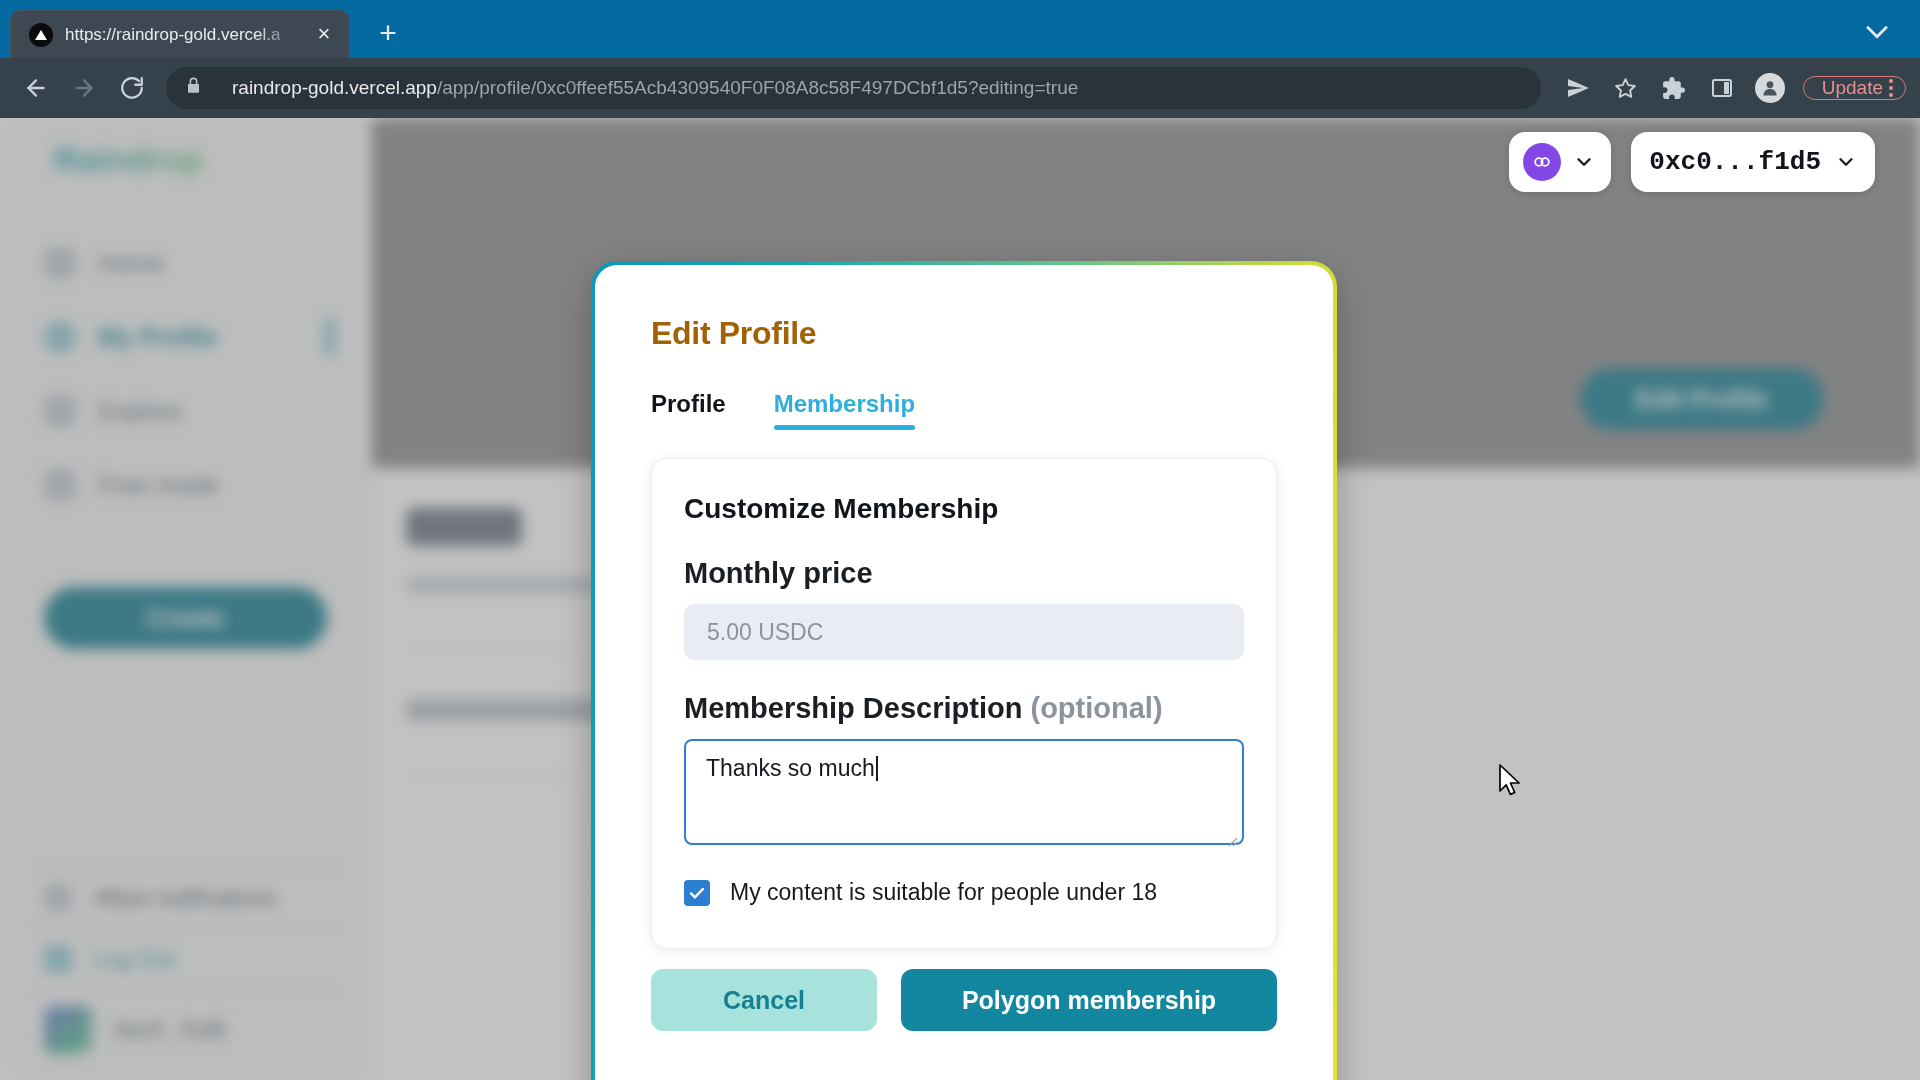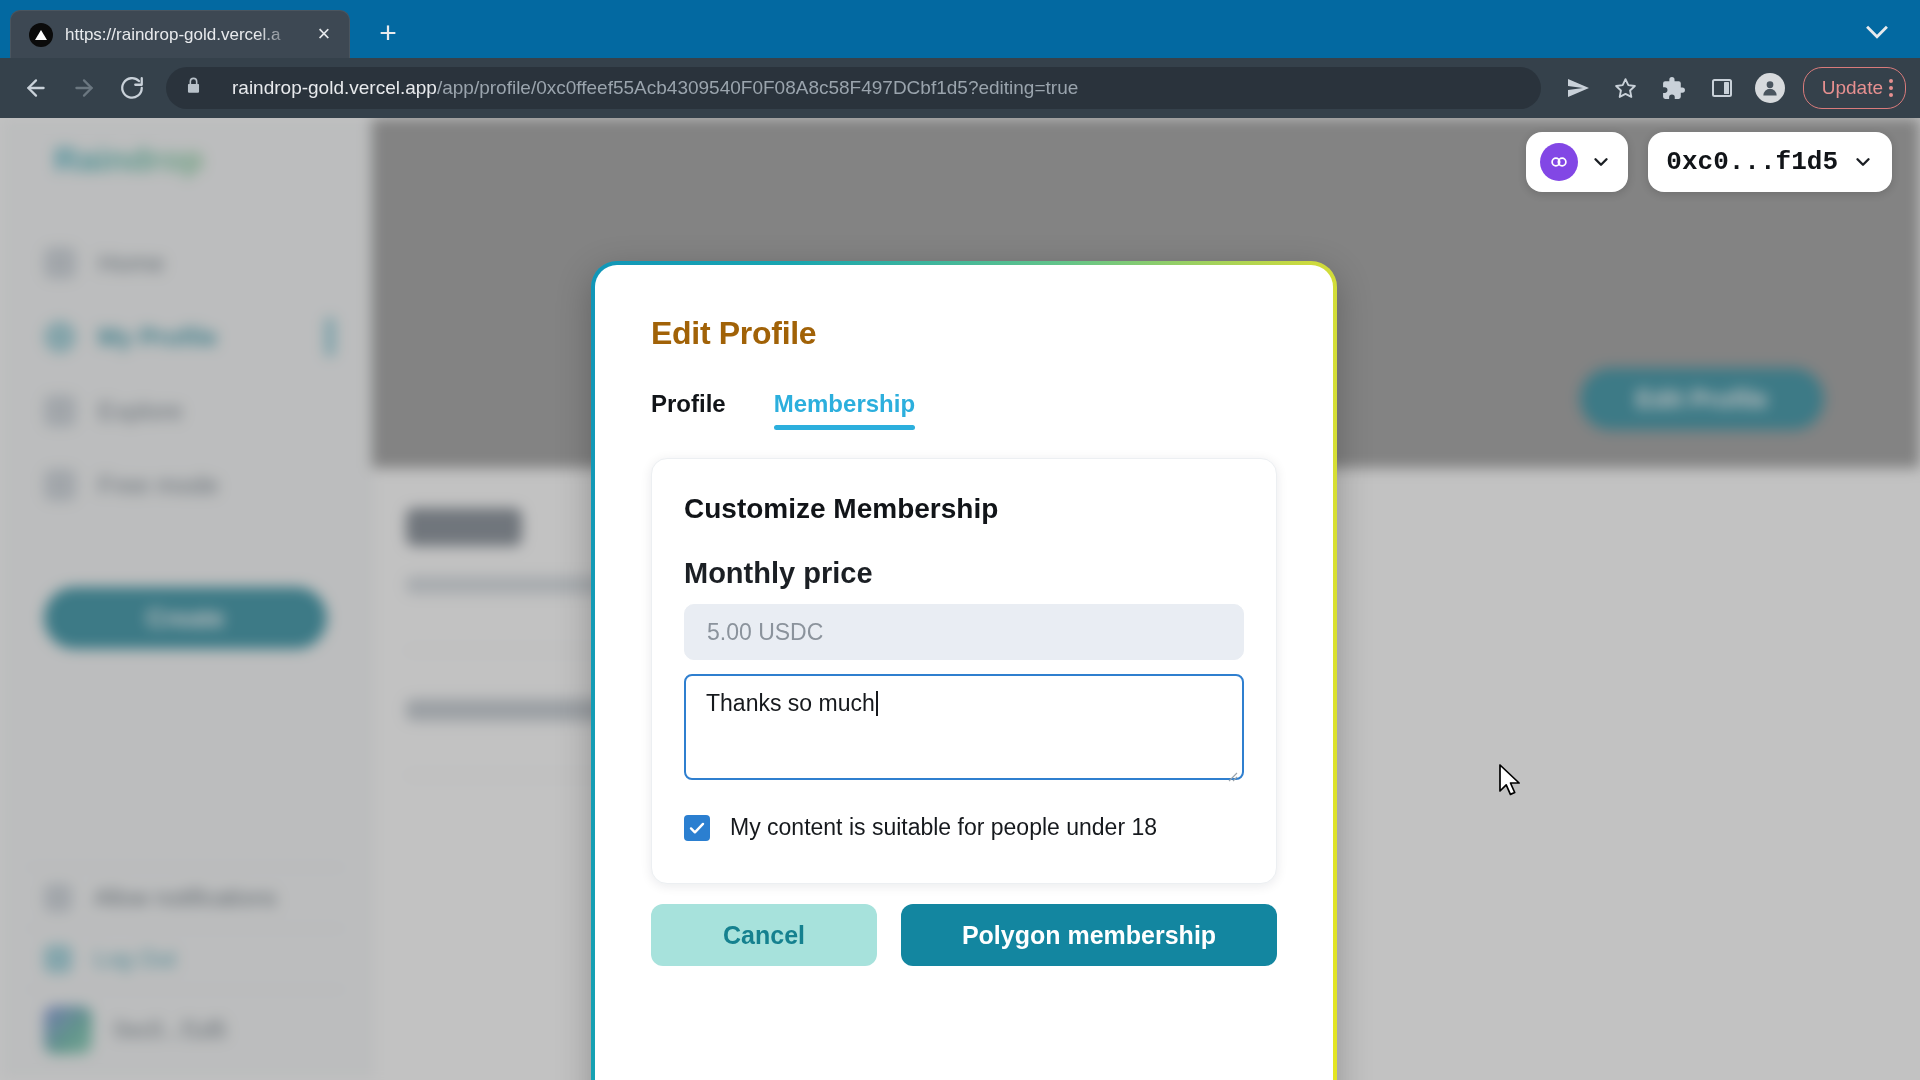--- a/index.html
+++ b/index.html
@@ -84,21 +84,21 @@
     width: 42px; height: 42px; flex: none;
     display: flex; align-items: center; justify-content: center;
     color: #c9d1d9; border-radius: 50%;
   }
   .avatar-btn {
     width: 30px; height: 30px; border-radius: 50%;
     background: #d7dadd; display: flex; align-items: center;
     justify-content: center;
   }
   .update-btn {
-    height: 42px; margin-left: 6px; padding: 0 12px 0 18px;
+    height: 24px; margin-left: 6px; padding: 0 12px 0 18px;
     border: 1px solid #d97b7b; border-radius: 19px;
     display: flex; align-items: center; gap: 6px;
     color: #e79090; font-size: 19px;
   }
   .kebab { display: flex; flex-direction: column; gap: 3px; }
   .kebab i { width: 4px; height: 4px; border-radius: 50%; background: #e79090; display: block; }
 
   
   .viewport {
     position: absolute; top: 118px; left: 0;
@@ -270,21 +270,21 @@
   .btn {
     height: 62px; border-radius: 12px;
     display: flex; align-items: center; justify-content: center;
     font-size: 25px; font-weight: 700;
   }
   .btn-cancel { width: 226px; background: #a7e2dc; color: #15818f; }
   .btn-create { flex: 1; background: #1386a0; color: #ffffff; }
 
   
   .float-header {
-    position: absolute; right: 28px; top: 14px;
+    position: absolute; right: 45px; top: 14px;
     display: flex; align-items: center; gap: 20px; z-index: 10;
   }
   .chain-chip {
     height: 60px; padding: 0 16px 0 14px; border-radius: 16px;
     background: #ffffff; box-shadow: 0 2px 8px rgba(0,0,0,0.16);
     display: flex; align-items: center; gap: 12px;
   }
   .polygon-dot {
     width: 38px; height: 38px; border-radius: 50%;
     background: #8247e5; display: flex; align-items: center; justify-content: center;
@@ -491,20 +491,24 @@
         </div>
 
         <div class="inner-card">
           <div class="sec-title">Customize Membership</div>
 
           <div class="field-label">Monthly price</div>
           <div class="price-input">
             <span>5.00 USDC</span>
           </div>
 
+          <div class="field-label">
+            <span>Membership Description</span>
+            <span class="optional">(optional)</span>
+          </div>
           <div class="desc-area">
             <span>Thanks so much</span><span class="caret"></span>
             <span class="resize-grip">
               <svg viewBox="0 0 14 14" width="14" height="14" stroke="#9aa3ab" stroke-width="1.1">
                   <path d="M13 5L5 13M13 9l-4 4"></path>
                 </svg>
             </span>
           </div>
 
           <div class="check-row">

